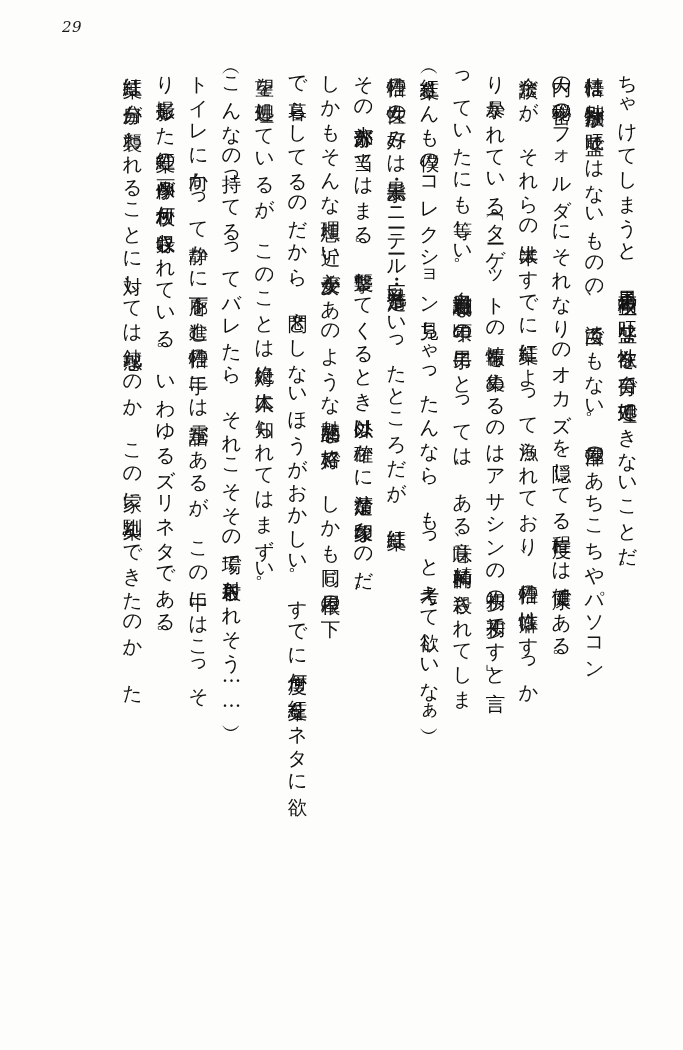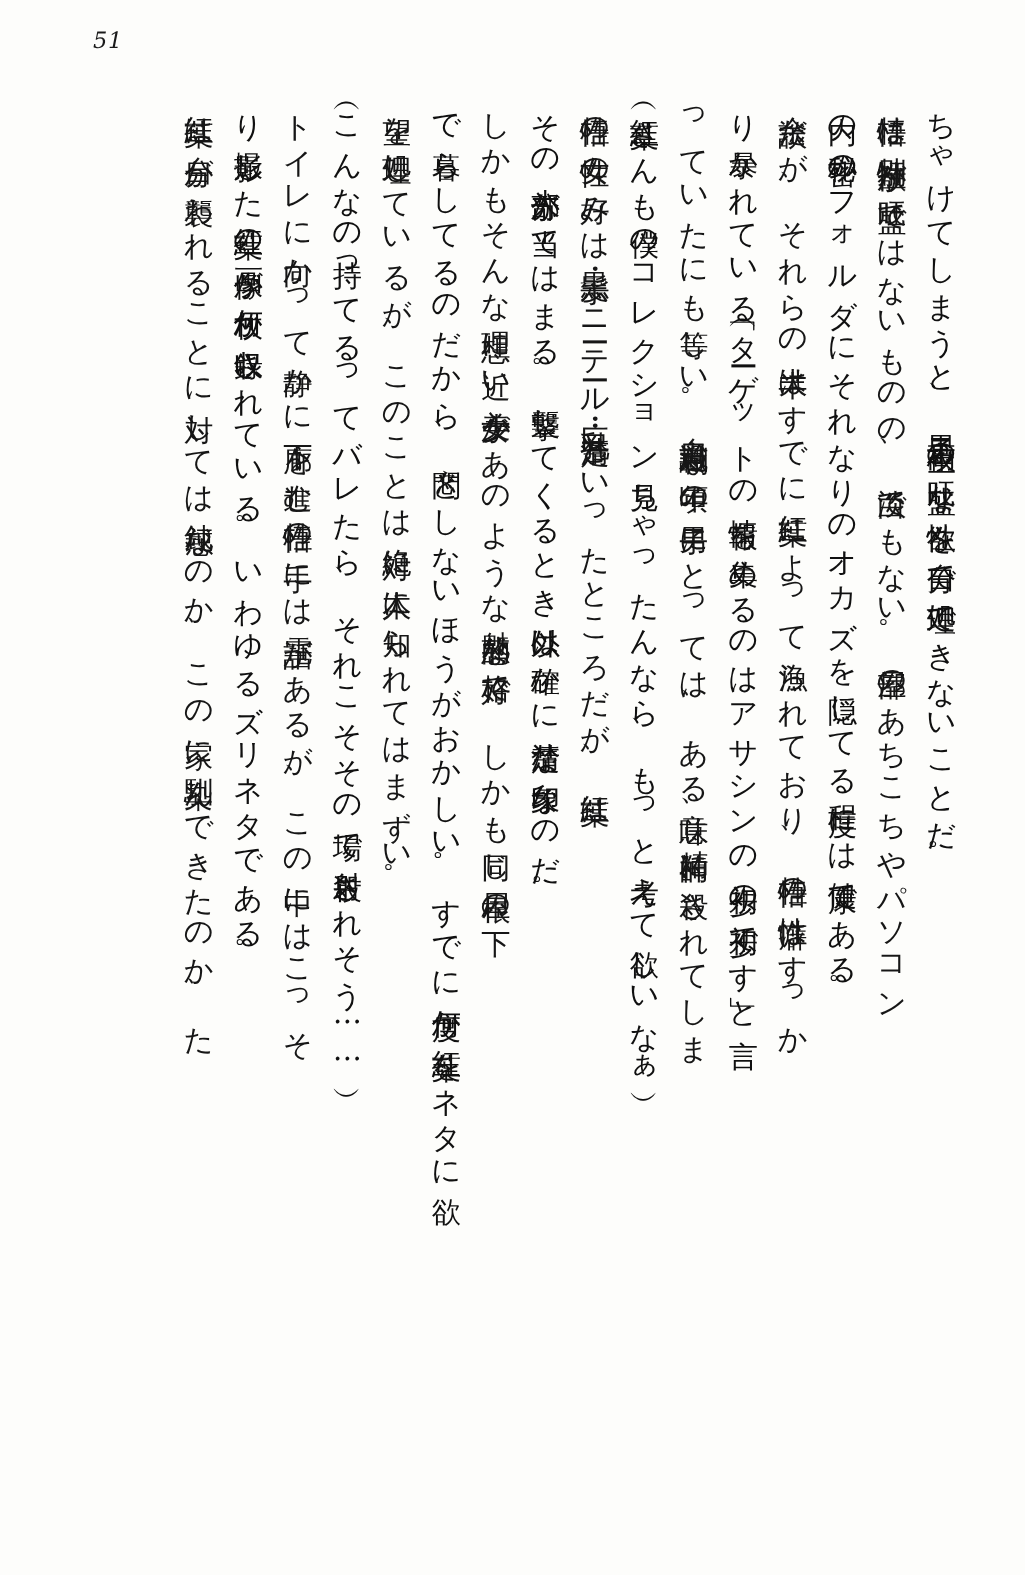--- a/index.html
+++ b/index.html
@@ -56,21 +56,21 @@
   }
   
   .vcol:nth-child(odd) { color: #101010; }
   .vcol:nth-child(even) { color: #161616; }
 </style>
 </head>
 <body>
 
 <div id="page">
 
-  <div id="page-number">51</div>
+  <div id="page-number">29</div>
 
   <div id="body-text">
     <div class="vcol">ちゃけてしまうと、男子高校生の旺盛な性欲を自分で処理できないことだ。</div>
     <div class="vcol">桂悟は特別性欲が旺盛ではないものの、淡白でもない。部屋のあちこちやパソコン</div>
     <div class="vcol">内の秘密のフォルダにそれなりのオカズを隠してる程度には健康である。</div>
     <div class="vcol">余談だが、それらの大半はすでに紅葉によって漁られており、桂悟の性癖はすっか</div>
     <div class="vcol">り暴かれている（「ターゲットの情報を集めるのはアサシンの初歩の初歩です」と言</div>
     <div class="vcol">っていたにも等しい。自意識過剰な年頃の男子にとっては、ある意味、精神的に殺されてしま</div>
     <div class="vcol">（紅葉さんも僕のコレクション見ちゃったんなら、もっと考えて欲しいなぁ）</div>
     <div class="vcol">桂悟の女性の好みは黒髪・ポニーテール・巨乳・清楚といったところだが、紅葉は</div>

